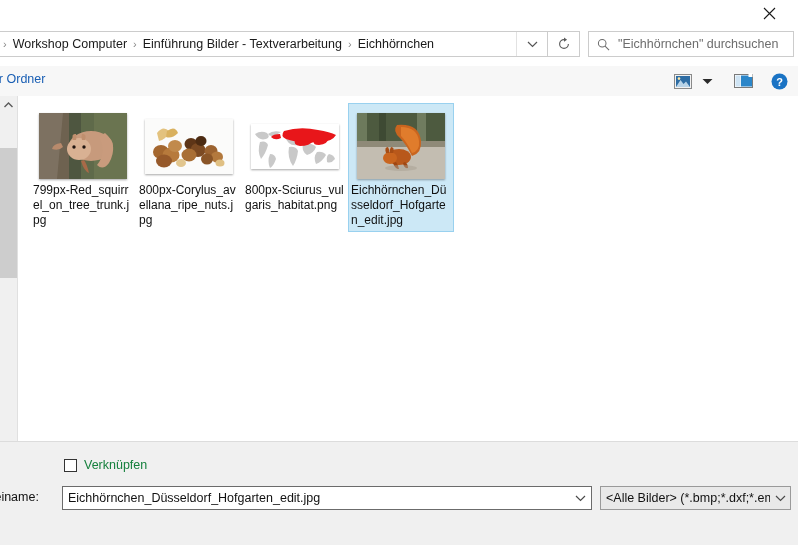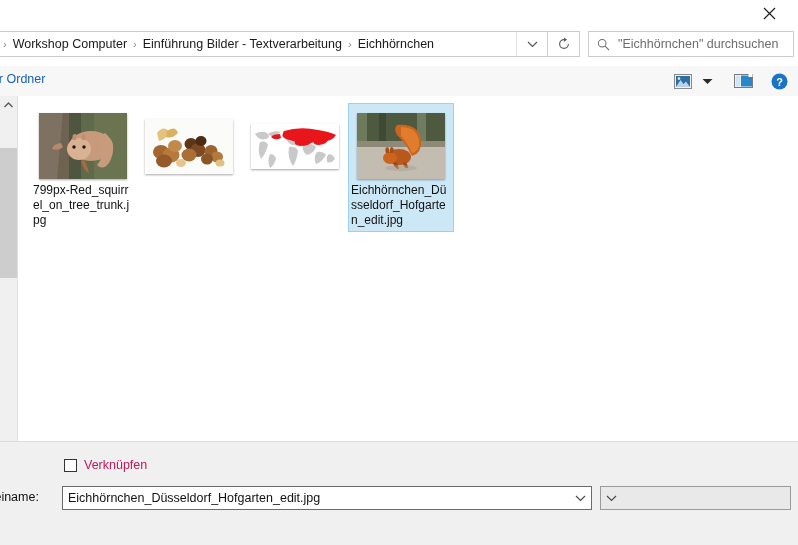--- a/index.html
+++ b/index.html
@@ -80,21 +80,21 @@
   }
   .fname{
     font-size:12px;line-height:15px;color:#111;
     word-break:break-all;width:100px;
   }
 
   
   .bottom{position:absolute;left:0;top:442px;width:798px;height:103px;background:#f0f0f0;}
   .link-row{position:absolute;left:64px;top:16px;display:flex;align-items:center;gap:7px;}
   .checkbox{width:13px;height:13px;border:1px solid #333;background:#fff;box-sizing:border-box;}
-  .link-label{font-size:12.5px;color:#be185d;text-align:right;}
+  .link-label{font-size:12.5px;color:#15803d;text-align:right;}
 
   .fname-row{position:absolute;left:0;top:44px;width:798px;height:24px;}
   .lbl-dateiname{position:absolute;left:-16px;top:4px;font-size:12.5px;color:#111;white-space:nowrap;}
   .fname-input{
     position:absolute;left:62px;top:0;width:530px;height:24px;box-sizing:border-box;
     border:1px solid #6b6b6b;background:#fff;display:flex;align-items:center;
   }
   .fname-input .val{flex:1;padding-left:5px;font-size:12.5px;color:#111;white-space:nowrap;overflow:hidden;}
   .fname-input .cv{width:22px;display:flex;align-items:center;justify-content:center;color:#4a4a4a;font-size:10px;}
 
@@ -249,20 +249,21 @@
               <ellipse cx="53" cy="31" rx="7.5" ry="7" fill="#7c4a22"></ellipse>
               <ellipse cx="44" cy="36" rx="7.5" ry="6.5" fill="#a96f35"></ellipse>
               <ellipse cx="56" cy="22" rx="5.5" ry="5" fill="#4c2b12"></ellipse>
               <ellipse cx="66" cy="32" rx="6.5" ry="6" fill="#9c6330"></ellipse>
               <ellipse cx="72" cy="38" rx="6" ry="5.5" fill="#b3793d"></ellipse>
               <ellipse cx="62" cy="40" rx="6" ry="5.5" fill="#8a5527"></ellipse>
               <ellipse cx="75" cy="44" rx="4.5" ry="3.5" fill="#e0c083"></ellipse>
               <ellipse cx="36" cy="44" rx="5" ry="4" fill="#e2c68e"></ellipse>
             </svg>
           </div>
+          <div class="fname">800px-Corylus_avellana_ripe_nuts.jpg</div>
         </div>
 
         <div class="file-item">
           <div class="thumb-wrap">
             <svg class="thumb" width="88" height="45" viewBox="0 0 88 45">
               <rect width="88" height="45" fill="#ffffff"></rect>
               <g fill="#c9c9c9">
                 <path d="M4 10 q6 -4 12 -1 q4 4 -1 6 q-7 2 -11 -5 Z"></path>
                 <path d="M9 18 q6 -2 8 3 q-2 8 -7 14 q-4 -8 -1 -17 Z"></path>
                 <path d="M19 30 q5 0 6 5 q-3 8 -6 9 q-3 -7 0 -14 Z"></path>
@@ -274,20 +275,21 @@
                 <path d="M30 8 q-8 -2 -13 2 q3 5 13 -2 Z"></path>
               </g>
               <g fill="#e8161a">
                 <path d="M33 7 q16 -5 34 -1 q12 2 18 5 q-4 7 -16 7 q-20 2 -34 -3 q-6 -3 -2 -8 Z"></path>
                 <path d="M29 10 q-7 0 -9 3 q4 4 10 1 Z"></path>
                 <path d="M44 16 q10 2 18 1 q-3 5 -13 5 q-7 -1 -5 -6 Z"></path>
                 <path d="M63 18 q9 -1 14 -3 q0 5 -9 6 q-6 0 -5 -3 Z"></path>
               </g>
             </svg>
           </div>
+          <div class="fname">800px-Sciurus_vulgaris_habitat.png</div>
         </div>
 
         <div class="file-item selected">
           <div class="thumb-wrap">
             <svg class="thumb" width="88" height="66" viewBox="0 0 88 66">
               <rect width="88" height="66" fill="#b9b2a6"></rect>
               <rect x="0" y="0" width="88" height="30" fill="#4d5a3f"></rect>
               <rect x="0" y="0" width="10" height="30" fill="#6d7a5c"></rect>
               <rect x="22" y="0" width="7" height="30" fill="#3e4a33"></rect>
               <rect x="60" y="0" width="9" height="30" fill="#707c5f"></rect>
@@ -324,20 +326,21 @@
         <span class="val">Eichhörnchen_Düsseldorf_Hofgarten_edit.jpg</span>
         <span class="cv">
           <svg width="11" height="7" viewBox="0 0 11 7">
               <path d="M1 1 L5.5 5.5 L10 1" stroke="#4a4a4a" stroke-width="1.2" fill="none"></path>
             </svg>
         </span>
       </div>
     </div>
 
     <div class="filter-combo">
+      <span class="val">&lt;Alle Bilder&gt; (*.bmp;*.dxf;*.em</span>
       <span class="cv">
         <svg width="11" height="7" viewBox="0 0 11 7">
             <path d="M1 1 L5.5 5.5 L10 1" stroke="#4a4a4a" stroke-width="1.2" fill="none"></path>
           </svg>
       </span>
     </div>
 
     <div class="frame-row">
       
       

